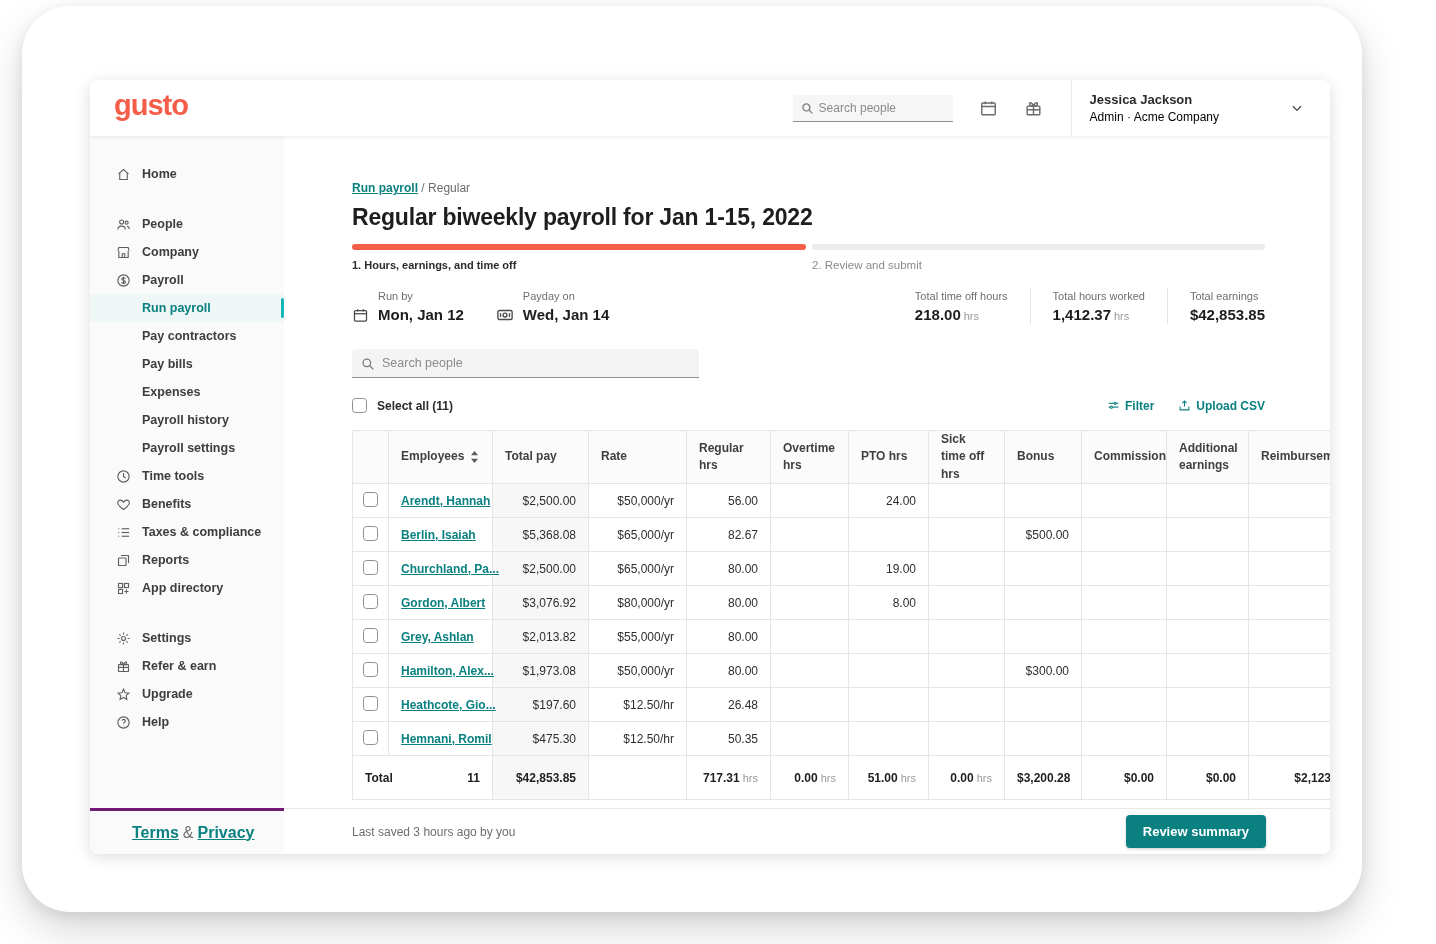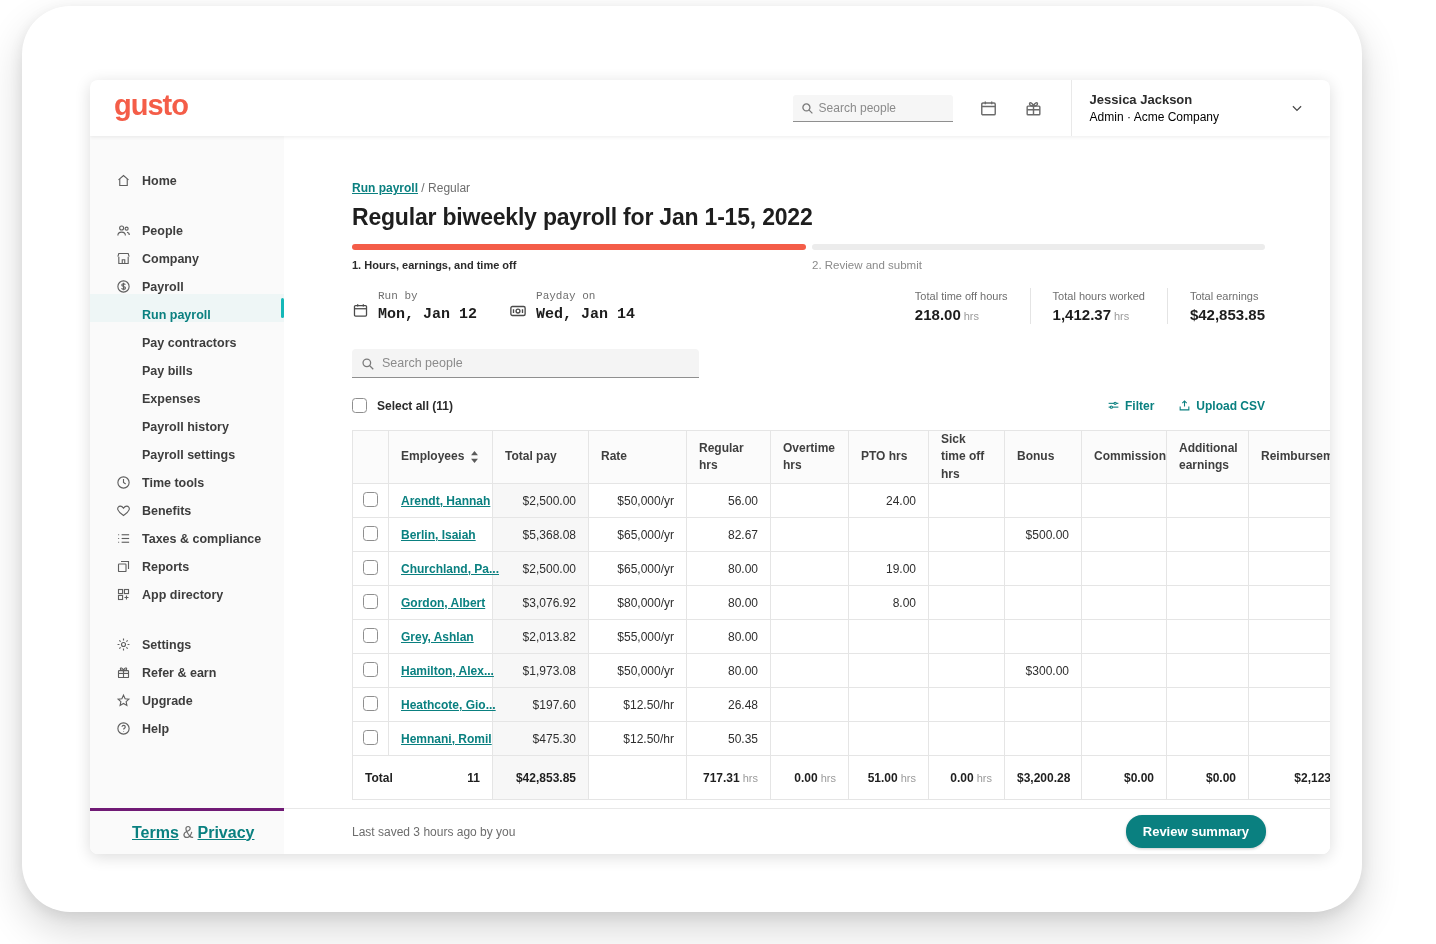--- a/index.html
+++ b/index.html
@@ -24,21 +24,21 @@
   .tb-divider { width:1px; height:56px; background:#e9e9e9; margin-left:28px; }
   .user-block { display:flex; align-items:center; padding:0 26px 0 18px; cursor:pointer;gap:19px; }
   .user-text { margin-right:52px; }
   .user-name { font-size:13px; font-weight:700; color:#2b2b2b; line-height:1.35; }
   .user-role { font-size:12px; color:#000000; line-height:1.35; }
 
   
   .body-row { flex:1; display:flex; min-height:0; }
   .sidebar { width:194px; flex:0 0 auto; background:#fafafa; display:flex; flex-direction:column; padding-top:24px; }
   .nav { flex:1; }
-  .nav-item { display:flex; align-items:flex-end; height:28px; padding-left:25px; font-size:12.5px; font-weight:600;
+  .nav-item { display:flex; align-items:center; height:28px; padding-left:25px; font-size:12.5px; font-weight:600;
               color:#3d3d3d; cursor:pointer; position:relative; }
   .nav-item .ic { width:16px; height:16px; margin-right:11px; display:flex; align-items:center; justify-content:center; color:#5f5f5f; }
   .nav-item.sub { padding-left:52px; }
   .nav-item.active { background:#eef6f6; color:#0a8080; }
   .nav-item.active::after { content:""; position:absolute; right:0; top:4px; bottom:4px; width:3px; background:#14b8b8; border-radius:2px; }
   .nav-gap { height:22px; }
   .sidebar-footer { flex:0 0 auto; height:46px; border-top:3px solid #701a75; display:flex; align-items:center;
                     padding-left:42px; font-size:16px; color:#6d6d6d; background:#fafafa; }
   .sidebar-footer a { color:#0a8080; font-weight:700; text-decoration:underline; cursor:pointer; }
   .sidebar-footer .amp { margin:0 4px; color:#6d6d6d; font-weight:400; }
@@ -53,21 +53,21 @@
   .progress { margin-top:13px; width:913px; display:flex; gap:6px; }
   .progress .seg { height:6px; border-radius:3px; flex:1; }
   .progress .seg.done { background:#f45d48; }
   .progress .seg.todo { background:#ececec; }
   .steps { margin-top:9px; width:913px; display:flex; }
   .step1 { font-size:11px; font-weight:700; color:#2b2b2b; width:460px; }
   .step2 { font-size:11.5px; color:#8a8a8a; }
 
   
   .info-row { margin-top:17px; width:913px; display:flex; align-items:flex-start; }
-  .info-item { display:flex; align-items:center;font-family:Liberation Mono, monospace; }
+  .info-item { display:flex; align-items:flex-end; }
   .info-item .ic { margin-top:9px; margin-right:9px; color:#4a4a4a; }
   .info-label { font-size:11px; color:#6f6f6f; line-height:1.5; }
   .info-value { font-size:15px; font-weight:700; color:#1d1d1d; line-height:1.3; }
   .info-item + .info-item { margin-left:32px; }
   .totals { margin-left:auto; display:flex; align-items:flex-start; }
   .total-item { padding:0 22px; }
   .total-item:first-child { padding-left:0; }
   .total-item:last-child { padding-right:0; }
   .total-item + .total-item { border-left:1px solid #e4e4e4; }
   .unit { font-size:11px; color:#9a9a9a; font-weight:400; margin-left:3px; }
@@ -98,21 +98,21 @@
   .emp-link { color:#0a8080; font-weight:700; text-decoration:underline; cursor:pointer; white-space:nowrap; }
   .emp-head { display:flex; align-items:center; gap:6px; cursor:pointer; }
   tr.total-row td { height:44px; font-weight:700; color:#1f1f1f; }
   .tot-emp { display:flex; justify-content:space-between; }
 
   
   .content-footer { flex:0 0 auto; height:46px; border-top:1px solid #e8e8e8; display:flex; align-items:center;
                     padding:0 64px 0 68px; background:#fff;gap:24px; }
   .last-saved { font-size:12px; color:#6d6d6d; }
   .review-btn { margin-left:auto; background:#0a8080; color:#fff; font-size:13px; font-weight:700; border:none;
-                border-radius:16px; padding:9px 17px; cursor:pointer; font-family:"Liberation Sans",sans-serif;
+                border-radius:4px; padding:9px 17px; cursor:pointer; font-family:"Liberation Sans",sans-serif;
                 box-shadow:0 1px 3px rgba(0,0,0,.2); }
   svg { display:block; }
 </style>
 </head>
 <body>
 
 <div class="frame">
 <div class="app">
 
   <div class="topbar">

